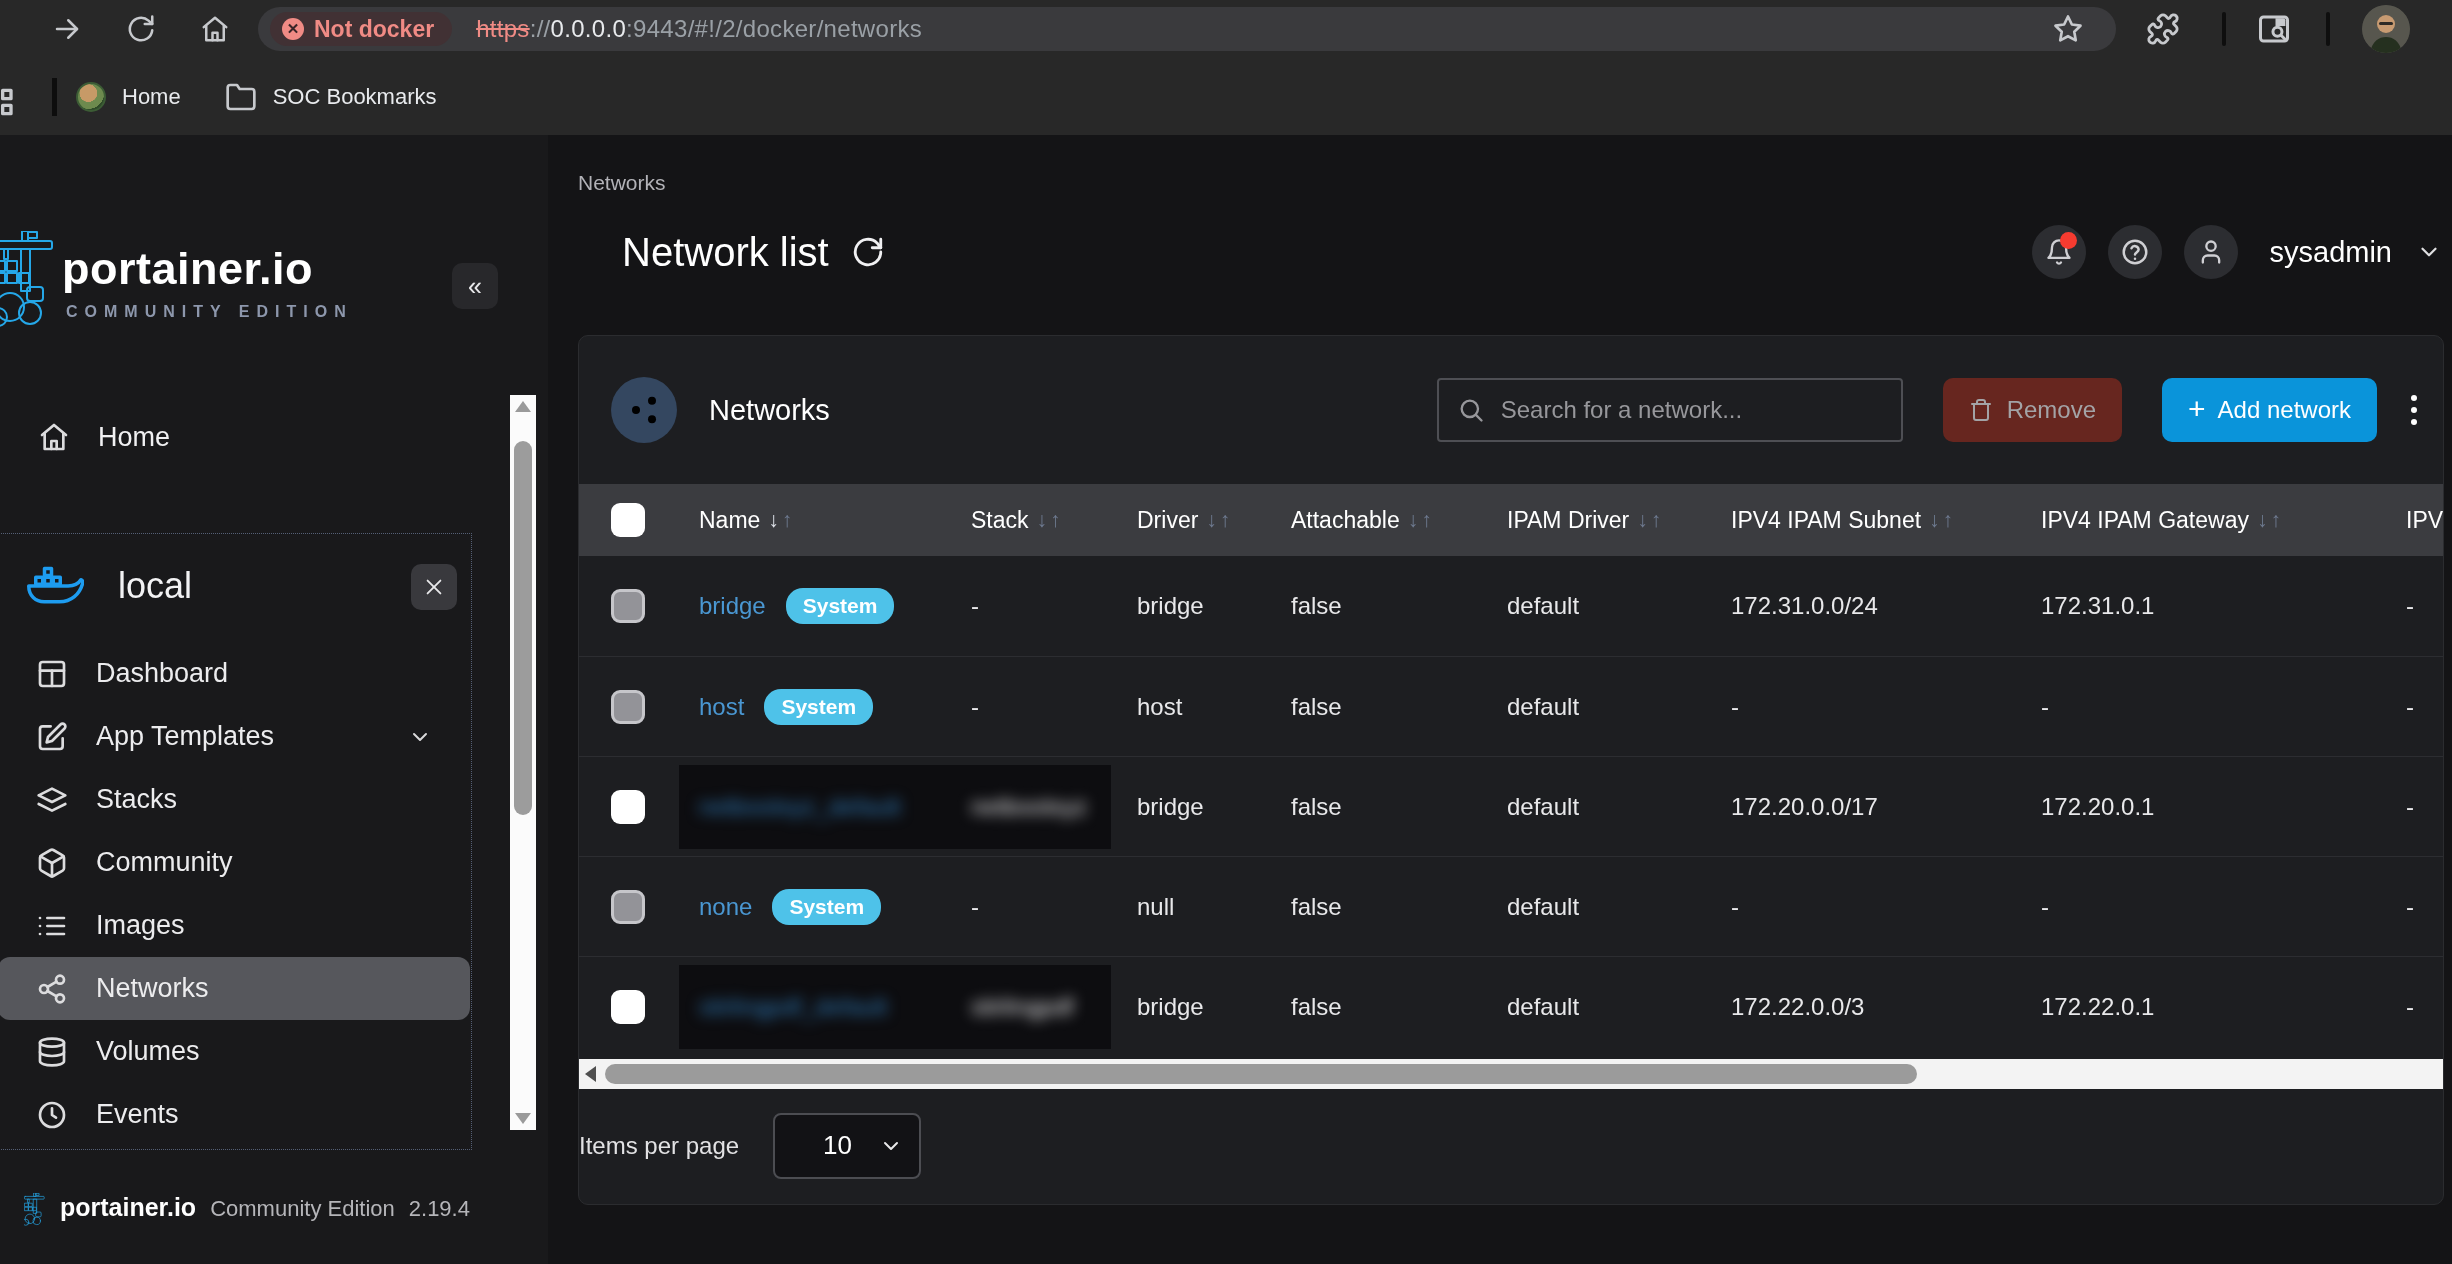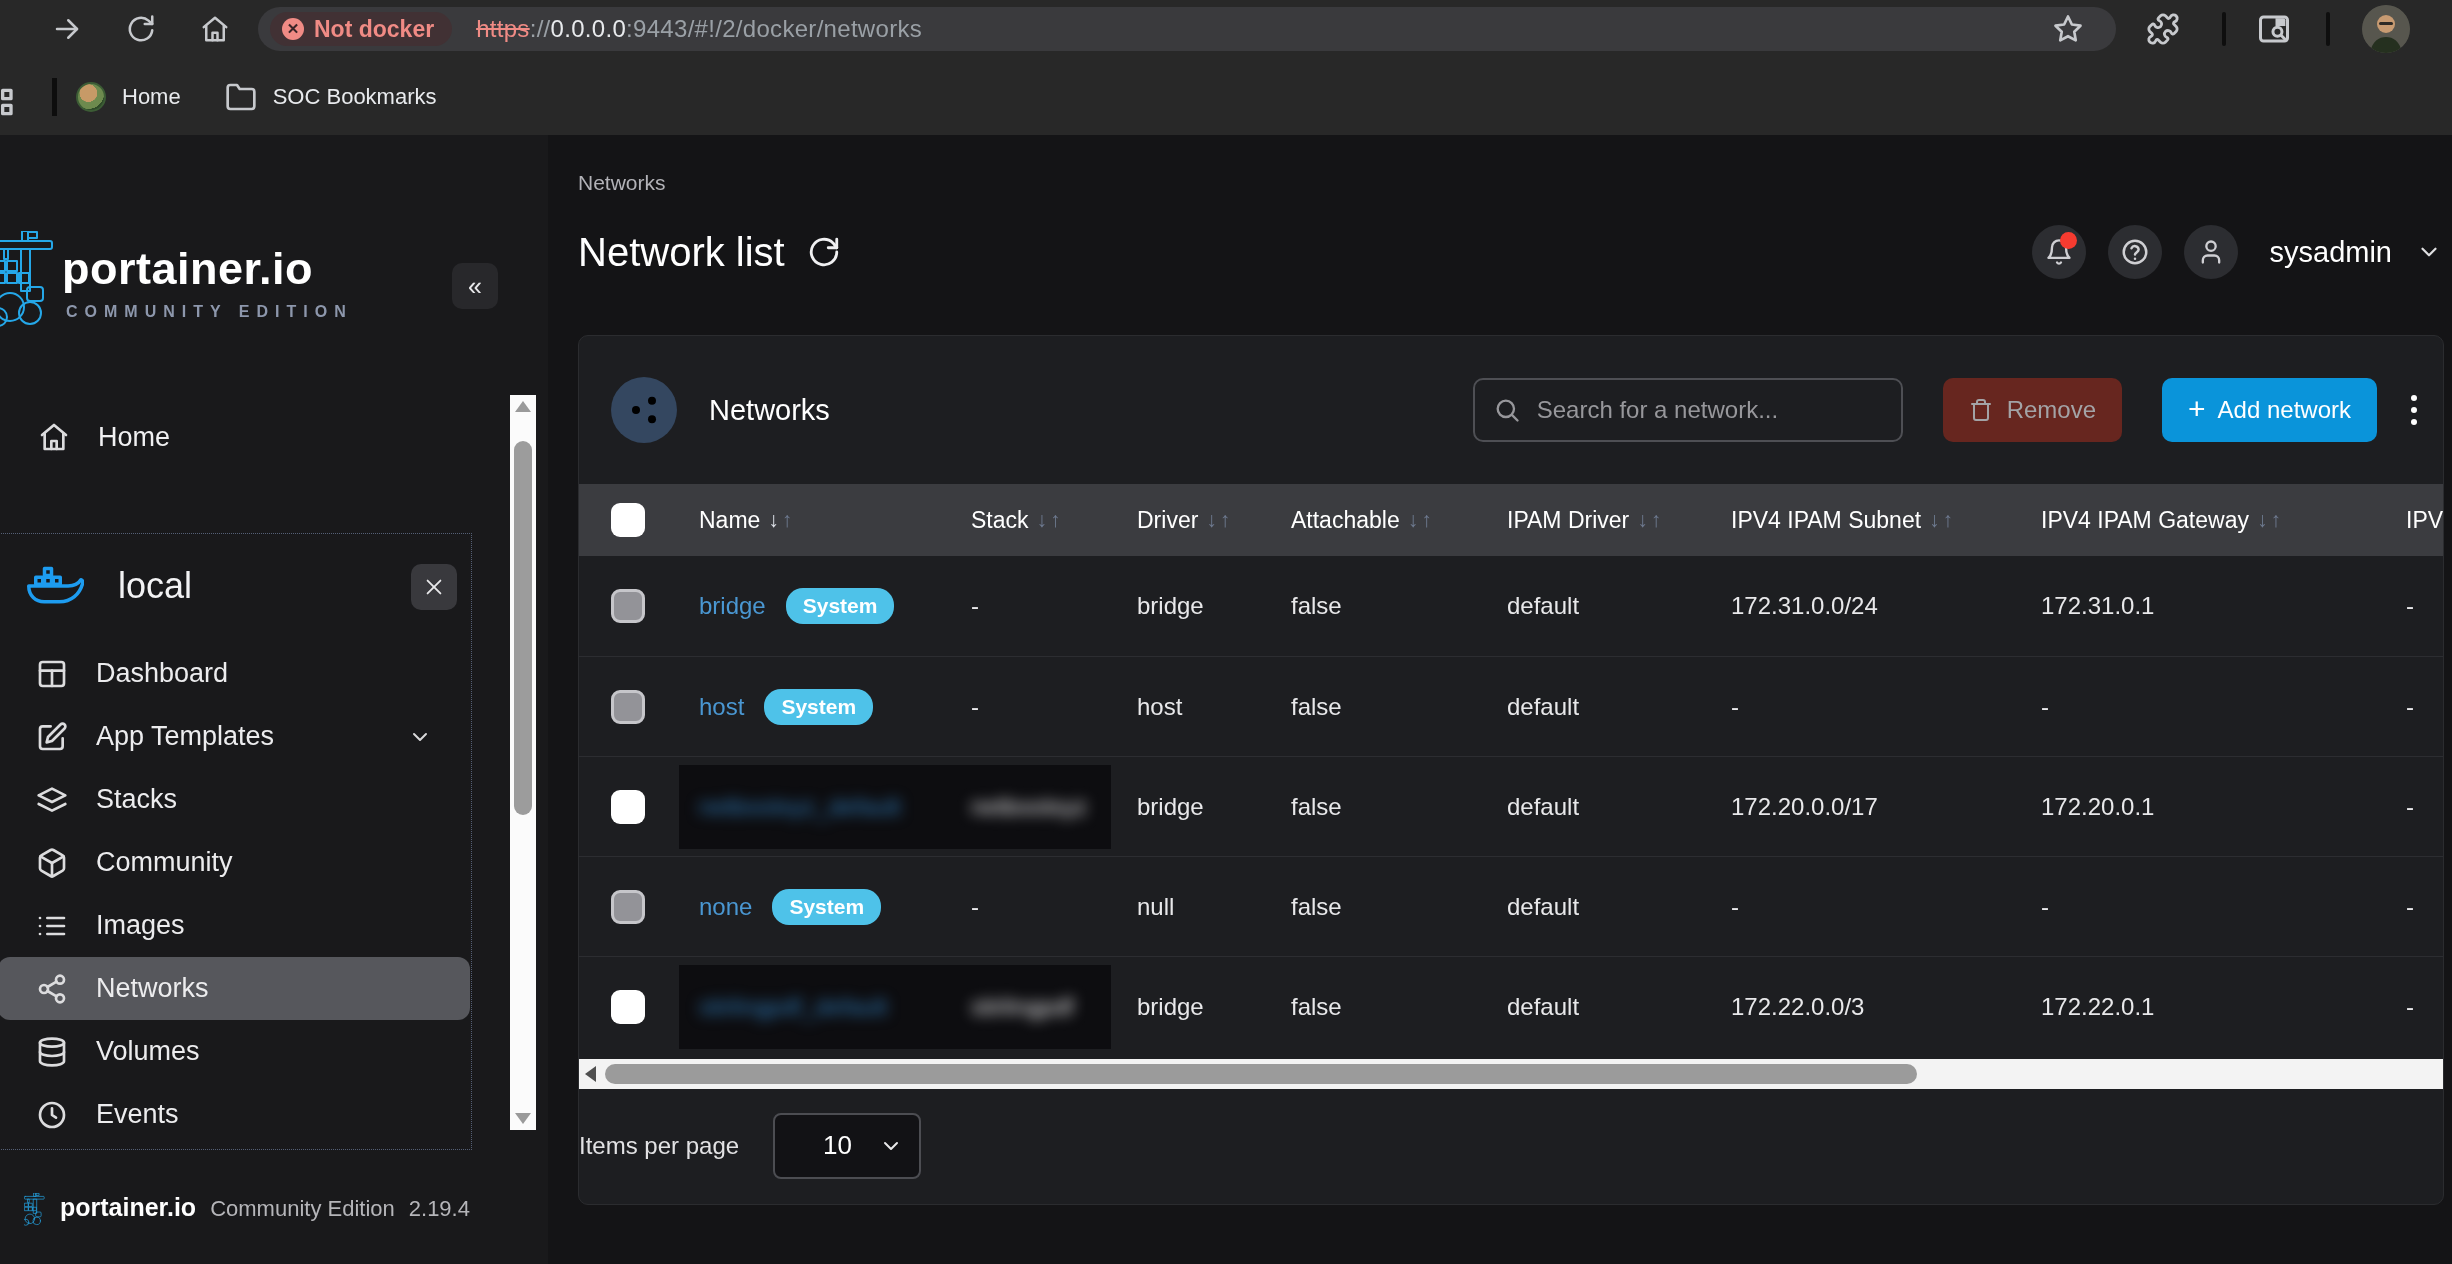--- a/index.html
+++ b/index.html
@@ -68,34 +68,34 @@
   .side-scroll .tri-down { position:absolute; bottom:6px; left:5px; width:0; height:0; border-left:8px solid transparent; border-right:8px solid transparent; border-top:11px solid #9a9a9a; }
   .side-scroll .thumb { position:absolute; left:4px; top:46px; width:18px; height:374px; background:#9c9c9c; border-radius:9px; }
   .side-footer { position:absolute; top:1058px; left:24px; display:flex; align-items:baseline; gap:14px; }
   .side-footer .crane-sm { color:#25a7e8; align-self:center; }
   .side-footer .f-brand { font-size:25px; font-weight:bold; color:#fff; }
   .side-footer .f-edition, .side-footer .f-version { font-size:22px; color:#b5b5b9; }
 
   
   .breadcrumb { position:absolute; top:36px; left:30px; font-size:21px; color:#b2b2b7; cursor:pointer; }
   .title-row { position:absolute; top:84px; left:30px; right:10px; height:66px; display:flex; align-items:center; }
-  .page-title { font-size:40px; font-weight:500; color:#fff; }
+  .page-title { font-size:40px; font-weight:500; color:#fff;margin-left:44px; }
   .refresh { margin-left:22px; color:#f0f0f2; cursor:pointer; }
   .hdr-right { margin-left:auto; display:flex; align-items:center; gap:22px; }
   .circ-btn { position:relative; width:54px; height:54px; border-radius:50%; background:#2c2d31; color:#cfcfd3; display:flex; align-items:center; justify-content:center; cursor:pointer; }
   .circ-btn .red-dot { position:absolute; top:7px; right:9px; width:17px; height:17px; border-radius:50%; background:#f63b30; }
   .username { margin-left:10px; font-size:29px; color:#fff; }
   .user-chev { margin-left:2px; color:#e0e0e2; cursor:pointer; }
 
   
   .panel { position:absolute; top:200px; left:30px; right:8px; height:870px; background:#1d1e21; border:1px solid #2b2c2f; border-radius:10px; overflow:hidden; }
   .panel-head { position:absolute; top:0; left:0; right:0; height:148px; display:flex; align-items:center; padding:0 14px 0 32px; }
   .p-icon-circ { width:66px; height:66px; border-radius:50%; background:#344760; color:#dbe9f7; display:flex; align-items:center; justify-content:center; }
   .p-title { margin-left:32px; font-size:29px; font-weight:500; color:#fff; }
-  .searchbox { margin-left:auto; width:430px; height:64px; border:2px solid #4e4f54; border-radius:10px; display:flex; align-items:center; padding:0 18px; gap:16px; background:transparent; }
+  .searchbox { margin-left:auto; width:466px; height:64px; border:2px solid #4e4f54; border-radius:4px; display:flex; align-items:center; padding:0 18px; gap:16px; background:transparent; }
   .searchbox .ic { color:#97979b; }
   .searchbox input { flex:1; background:transparent; border:none; outline:none; color:#d8d8da; font-size:24px; font-family:"Liberation Sans", sans-serif; }
   .searchbox input::placeholder { color:#97979b; }
   .btn-remove { margin-left:40px; height:64px; padding:0 26px; background:#67261f; border:none; border-radius:10px; color:#a3a3a6; font-size:24px; display:flex; align-items:center; gap:14px; font-family:"Liberation Sans", sans-serif; cursor:pointer; }
   .btn-add { margin-left:40px; height:64px; padding:0 26px; background:#0a94da; border:none; border-radius:10px; color:#fff; font-size:24px; display:flex; align-items:center; gap:12px; font-family:"Liberation Sans", sans-serif; cursor:pointer; }
   .btn-add .plus { font-size:30px; font-weight:400; margin-top:-3px; }
   .kebab { margin-left:22px; width:30px; display:flex; flex-direction:column; align-items:center; gap:6px; cursor:pointer; }
   .kebab i { width:6px; height:6px; border-radius:50%; background:#fff; }
 
   

